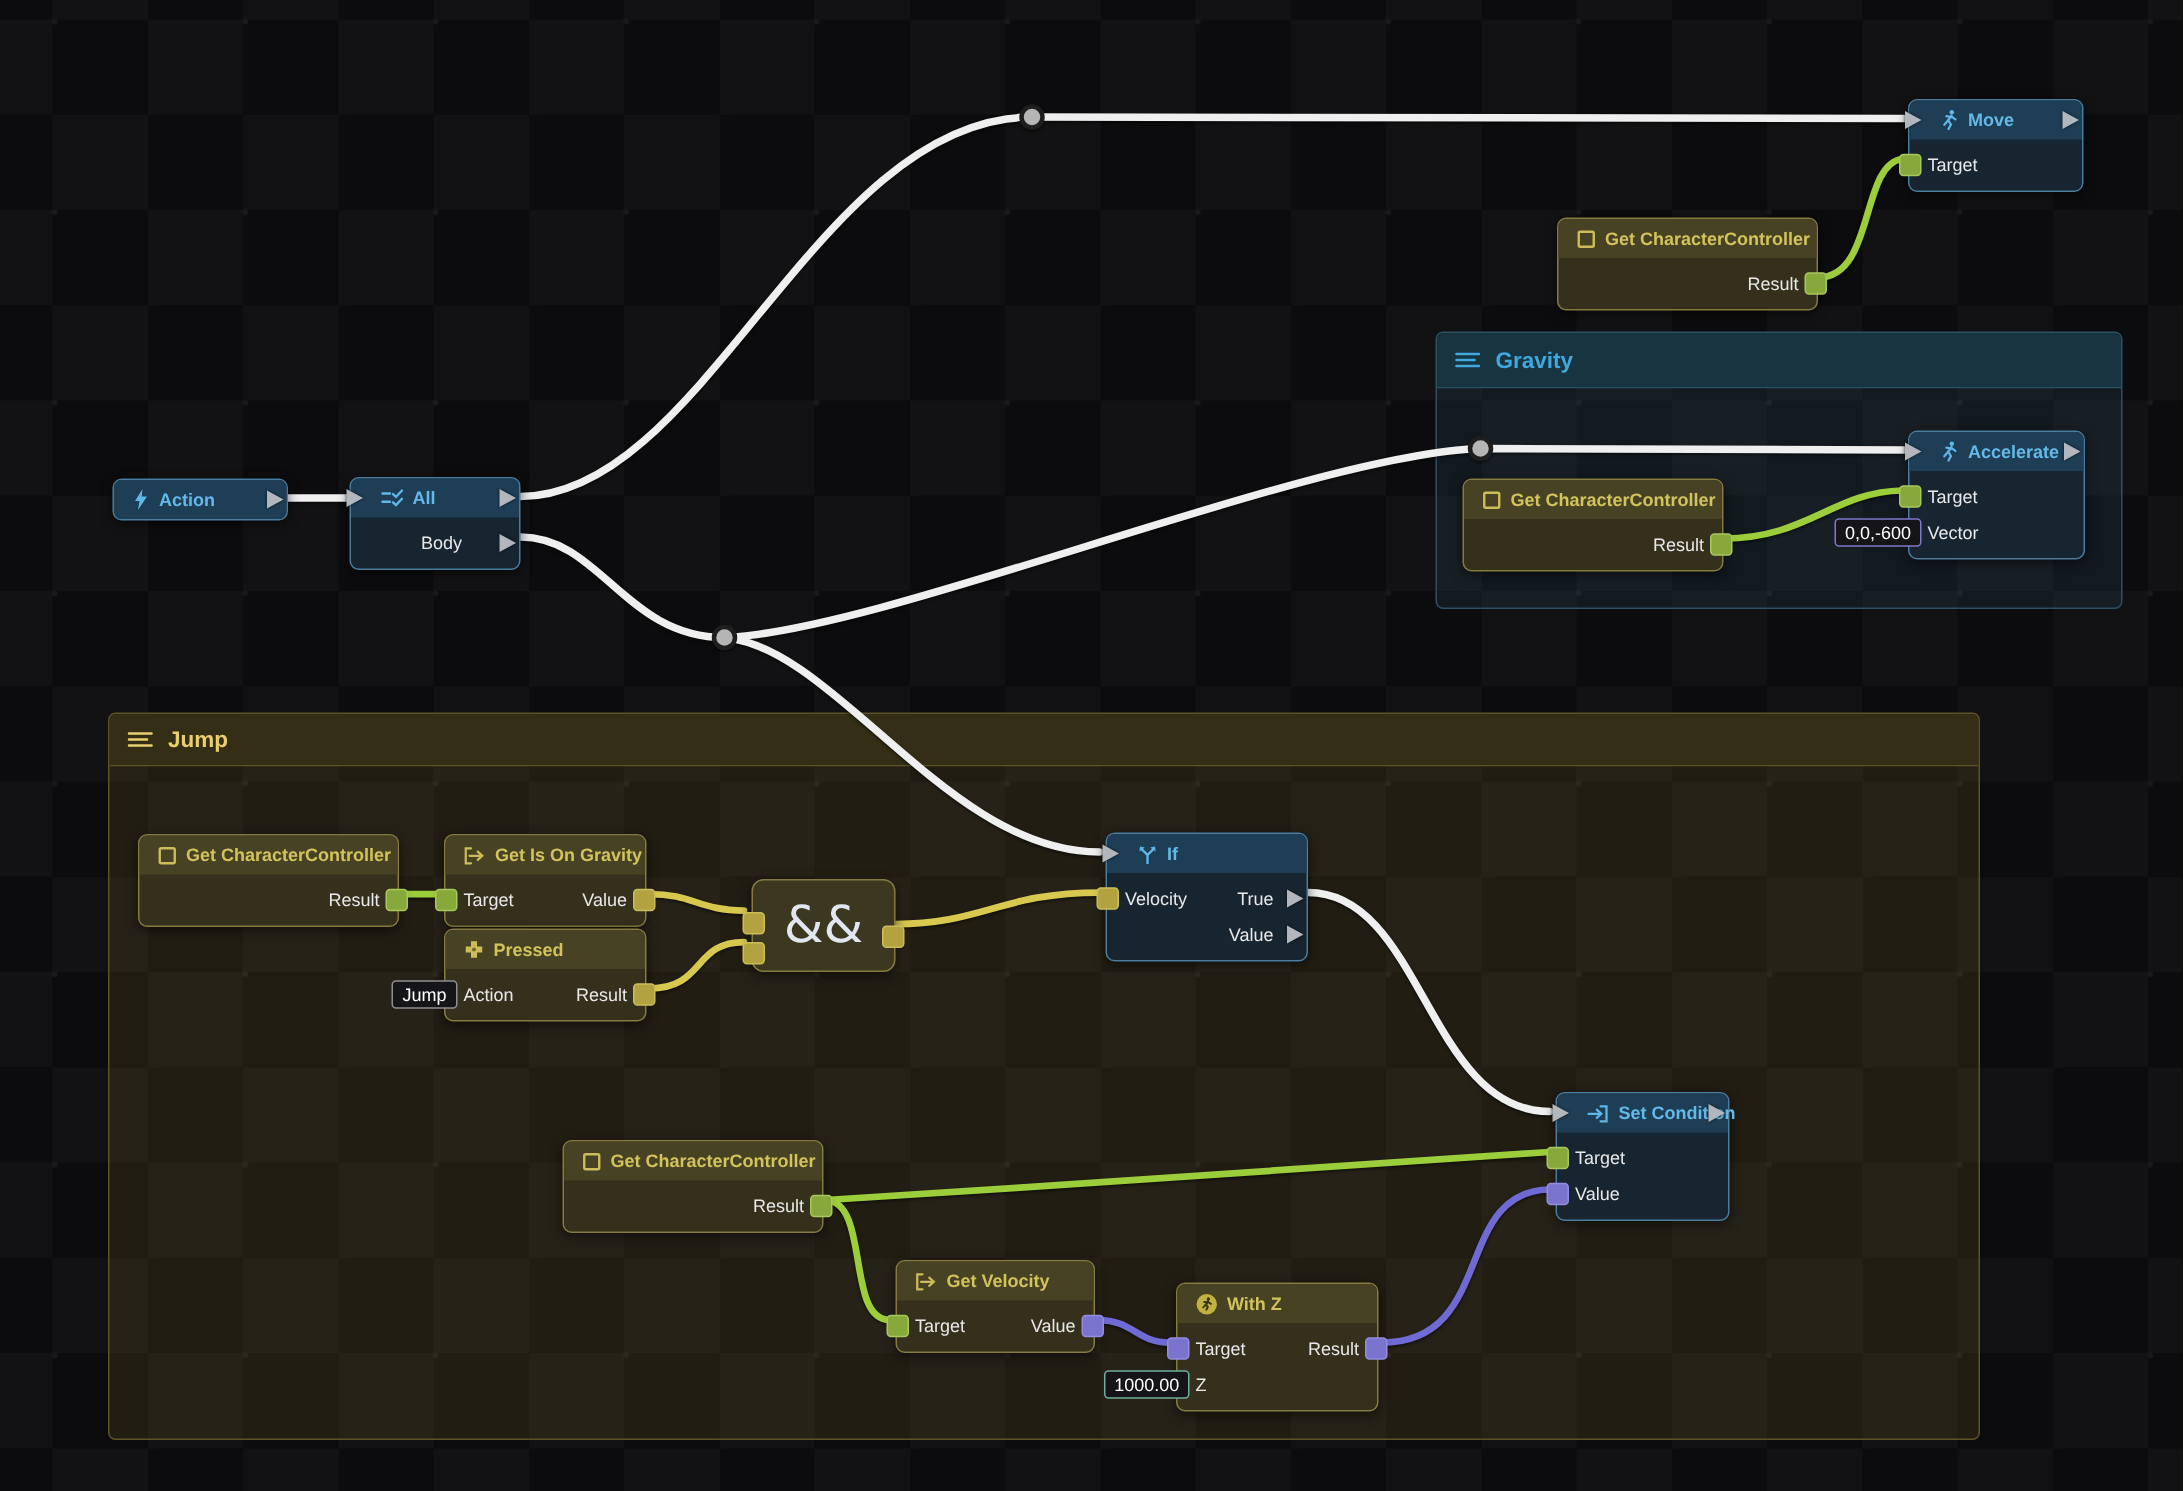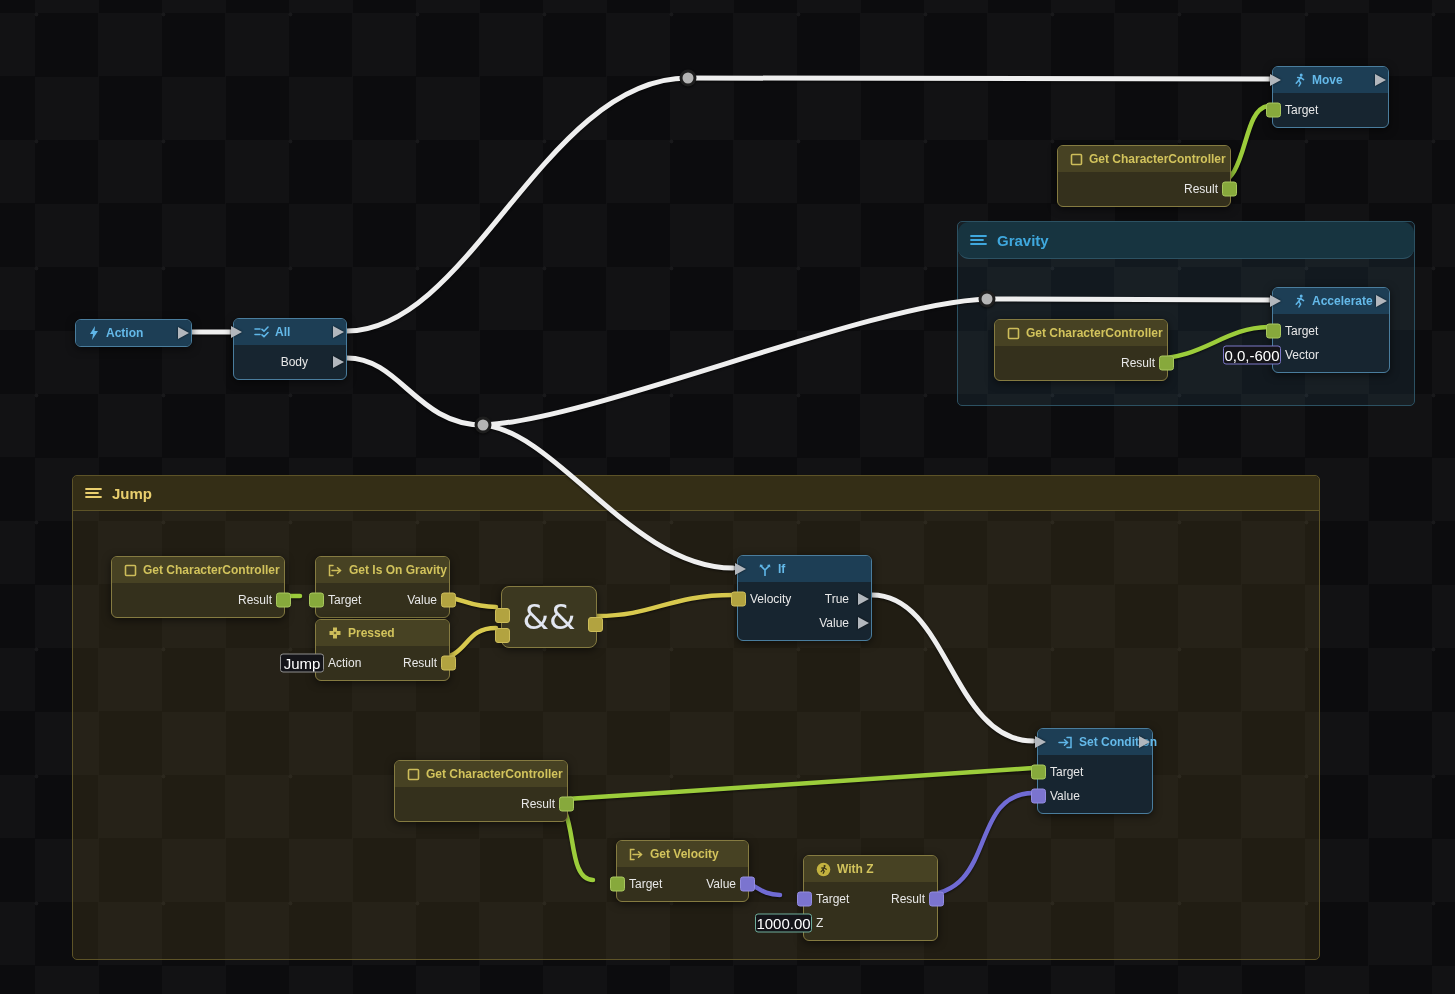--- a/index.html
+++ b/index.html
@@ -11,38 +11,38 @@
       radial-gradient(circle, rgba(255,255,255,.055) 1.5px, transparent 2.2px),
       conic-gradient(#121214 90deg, #0c0c0e 90deg 180deg, #121214 180deg 270deg, #0c0c0e 270deg);
     background-size:127px 127px,127px 127px;
     background-position:-27px -49px, 35px 13px;
   }
   
   .group{position:absolute;border-radius:5px;z-index:1;}
   .group-header{display:flex;align-items:center;gap:10px;padding:0 12px;
     font-weight:bold;font-size:15px;border-radius:5px 5px 0 0;}
   .group.gravity{background:rgba(80,150,190,.10);border:1px solid #2c5162;}
-  .group.gravity .group-header{height:36px;background:#173440;border-bottom:1px solid #2c5162;color:#3fa8de;border-radius:11px;}
+  .group.gravity .group-header{height:36px;background:#173440;border-bottom:1px solid #2c5162;color:#3fa8de;}
   .group.jump{background:rgba(190,160,60,.12);border:1px solid #5d5327;}
   .group.jump .group-header{height:34px;background:#342e16;border-bottom:1px solid #5d5327;color:#e9cf6e;}
   
   svg.wires{position:absolute;left:0;top:0;z-index:2;pointer-events:none;}
   svg.wires path{fill:none;stroke-linecap:round;}
   .w-exec{stroke:#efefef;stroke-width:5px;}
   .w-obj{stroke:#9ccd3b;stroke-width:4.5px;}
   .w-bool{stroke:#d8c94e;stroke-width:4.5px;}
   .w-vec{stroke:#706bd4;stroke-width:4.5px;}
   .reroute{fill:#b5b5b5;stroke:#1e1e1e;stroke-width:3px;}
   
   .node{position:absolute;z-index:3;border-radius:6px;font-size:12px;
     box-shadow:0 2px 8px rgba(0,0,0,.55);}
   .node.blue{background:#172530;border:1px solid #4a7d9d;}
   .node.blue .hdr{background:#1d3e55;}
   .node.blue .node-title{color:#64b9e9;}
-  .node.olive{background:#34301c;border:1px solid #857b41;margin-left:19px;}
+  .node.olive{background:#34301c;border:1px solid #857b41;}
   .node.olive .hdr{background:#474223;}
   .node.olive .node-title{color:#d2c35c;}
   .hdr{position:relative;height:26px;display:flex;align-items:center;gap:6px;
     padding:0 12px;border-radius:5px 5px 0 0;text-align:center;}
   .hdr.only{border-radius:5px;}
   .node-title{font-weight:700;white-space:nowrap;}
   .node-body{position:relative;padding:5px 0;}
   .row{position:relative;height:24px;display:flex;align-items:center;
     color:#e8e8e8;padding:0 12px;white-space:nowrap;}
   .row.out{justify-content:flex-end;}
@@ -55,21 +55,21 @@
   .port.yellow{background:#b2a340;border:1px solid #cdbd5a;}
   .port.purple{background:#7b74cf;border:1px solid #938ce0;}
   
   .exec{position:absolute;width:0;height:0;top:50%;transform:translateY(-50%);
     border-top:6px solid transparent;border-bottom:6px solid transparent;
     border-left:11px solid #b2b7bd;filter:drop-shadow(0 0 1px rgba(0,0,0,.7));z-index:6;}
   .exec.in{left:-3px;} .exec.out{right:2px;}
   
   .pin-field{position:absolute;top:50%;transform:translateY(-50%);height:17px;
     background:#141419;color:#fff;font-family:"Liberation Sans",sans-serif;
-    font-size:15px;text-align:center;border-radius:3px;padding:0;z-index:7;}
+    font-size:12px;text-align:center;border-radius:3px;padding:0;z-index:7;}
   .pin-field.vec{border:1.5px solid #7d78c8;}
   .pin-field.str{border:1.5px solid #8f8f8f;}
   .pin-field.num{border:1.5px solid #6fae9b;}
   
   .and-node{background:#3c3820;border:1px solid #857b41;border-radius:8px;
     display:flex;align-items:center;justify-content:center;}
   .and-label{font-family:"DejaVu Sans",sans-serif;font-size:34px;color:#e2e6f0;line-height:1;}
   .icon{display:flex;align-items:center;flex:0 0 auto;}
 </style>
 </head>

